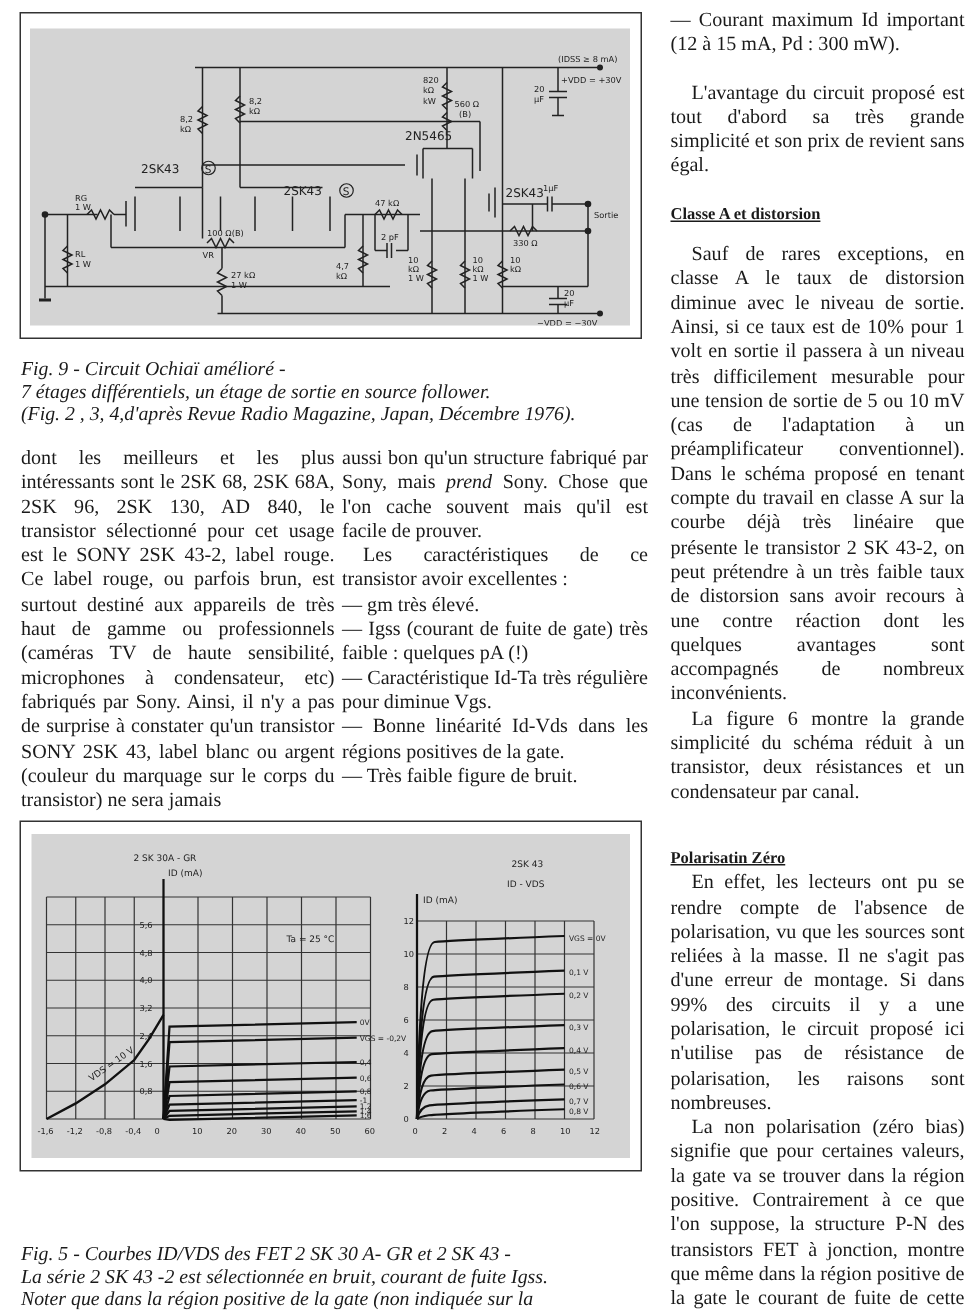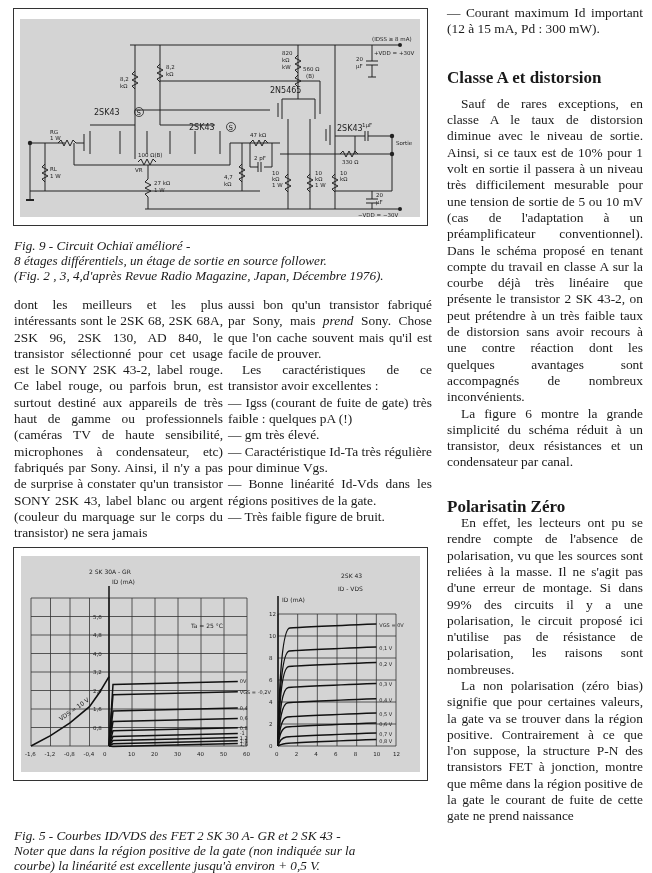--- a/index.html
+++ b/index.html
@@ -5,21 +5,21 @@
   html, body { margin:0; padding:0; background:#fff; }
   body { width:652px; height:873px; position:relative; overflow:hidden;
          font-family:"Liberation Serif", serif; color:#1a1a1a; }
   .fig-box { position:absolute; border:1.5px solid #333; background:#fff; }
   .fig-inner { position:absolute; background:#d4d4d4; }
   .cap { position:absolute; font-style:italic; font-size:13.2px; line-height:15px; }
   .col { position:absolute; font-size:13.4px; line-height:16.3px; text-align:justify; }
   .col p { margin:0; }
   .ind { text-indent:14px; }
   .sp { height:16px; }
-  .hd { font-weight:bold; font-size:17px; margin:0; }
+  .hd { font-weight:bold; font-size:11px; margin:0;text-decoration:underline; }
   svg text { font-family:"DejaVu Sans", sans-serif; fill:#222; }
 </style>
 </head>
 <body>
 
 <div class="fig-box" style="left:13px;top:8px;width:413px;height:216px;">
   <div class="fig-inner" style="left:6px;top:10px;width:400px;height:198px;">
     <svg width="400" height="198" viewBox="0 0 400 198">
       <g stroke="#222" stroke-width="1" fill="none">
 
@@ -167,41 +167,42 @@
       <circle cx="119" cy="93" r="4.5" fill="none" stroke="#222" stroke-width="0.8"></circle>
       <text x="116.5" y="96" font-size="7">S</text>
       <circle cx="211" cy="108" r="4.5" fill="none" stroke="#222" stroke-width="0.8"></circle>
       <text x="208.5" y="111" font-size="7">S</text>
     </svg>
   </div>
 </div>
 
 <div class="cap" style="left:14px;top:238px;width:420px;">
   <div>Fig. 9 - Circuit Ochiaï amélioré -</div>
-  <div>8 étages différentiels, un étage de sortie en source follower.</div>
+  <div>7 étages différentiels, un étage de sortie en source follower.</div>
   <div>(Fig. 2 , 3, 4,d'après Revue Radio Magazine, Japan, Décembre 1976).</div>
 </div>
 
 <div class="col" style="left:14px;top:297px;width:209px;">
   <p>dont les meilleurs et les plus intéressants sont le 2SK 68, 2SK 68A, 2SK 96, 2SK 130, AD 840, le transistor sélectionné pour cet usage est le SONY 2SK 43-2, label rouge. Ce label rouge, ou parfois brun, est surtout destiné aux appareils de très haut de gamme ou professionnels (caméras TV de haute sensibilité, microphones à condensateur, etc) fabriqués par Sony. Ainsi, il n'y a pas de surprise à constater qu'un transistor SONY 2SK 43, label blanc ou argent (couleur du marquage sur le corps du transistor) ne sera jamais</p>
 </div>
 
 <div class="col" style="left:228px;top:297px;width:204px;">
-  <p><span>aussi bon qu'un transistor fabriqué par Sony, mais </span><em>prend</em><span> Sony. Chose que l'on cache souvent mais qu'il est facile de prouver.</span></p>
+  <p><span>aussi bon qu'un structure fabriqué par Sony, mais </span><em>prend</em><span> Sony. Chose que l'on cache souvent mais qu'il est facile de prouver.</span></p>
   <p class="ind">Les caractéristiques de ce transistor avoir excellentes :</p>
+  <p>— gm très élevé.</p>
   <p>— Igss (courant de fuite de gate) très faible : quelques pA (!)</p>
-  <p>— gm très élevé.</p>
   <p>— Caractéristique Id-Ta très régulière pour diminue Vgs.</p>
   <p>— Bonne linéarité Id-Vds dans les régions positives de la gate.</p>
   <p>— Très faible figure de bruit.</p>
 </div>
 
 <div class="col" style="left:447px;top:5px;width:196px;">
   <p>— Courant maximum Id important (12 à 15 mA, Pd : 300 mW).</p>
   <div class="sp"></div>
+  <p class="ind">L'avantage du circuit proposé est tout d'abord sa très grande simplicité et son prix de revient sans égal.</p>
   <div class="sp"></div>
   <p class="hd">Classe A et distorsion</p>
   <div style="height:10px"></div>
   <p class="ind">Sauf de rares exceptions, en classe A le taux de distorsion diminue avec le niveau de sortie. Ainsi, si ce taux est de 10% pour 1 volt en sortie il passera à un niveau très difficilement mesurable pour une tension de sortie de 5 ou 10 mV (cas de l'adaptation à un préamplificateur conventionnel). Dans le schéma proposé en tenant compte du travail en classe A sur la courbe déjà très linéaire que présente le transistor 2 SK 43-2, on peut prétendre à un très faible taux de distorsion sans avoir recours à une contre réaction dont les quelques avantages sont accompagnés de nombreux inconvénients.</p>
   <p class="ind">La figure 6 montre la grande simplicité du schéma réduit à un transistor, deux résistances et un condensateur par canal.</p>
   <div style="height:28px"></div>
   <p class="hd">Polarisatin Zéro</p>
   <p class="ind">En effet, les lecteurs ont pu se rendre compte de l'absence de polarisation, vu que les sources sont reliées à la masse. Il ne s'agit pas d'une erreur de montage. Si dans 99% des circuits il y a une polarisation, le circuit proposé ici n'utilise pas de résistance de polarisation, les raisons sont nombreuses.</p>
   <p class="ind"><span>La non polarisation (zéro bias) signifie que pour certaines valeurs, la gate va se trouver dans la région positive. Contrairement à ce que l'on suppose, la structure P-N des transistors FET à jonction, montre que même dans la région positive de la gate le courant de fuite de cette gate ne prend naissance </span></p>
 </div>
@@ -320,15 +321,16 @@
         <path d="M257 190 Q259 181.9 265.35833333333335 180.9 T355.33333333333337 176.9" stroke="#111" stroke-width="1.5" fill="none"></path>
         <text x="358.33333333333337" y="179.9" font-size="5">0,7 V</text>
         <path d="M257 190 Q259 188.5 264.8666666666667 187.5 T355.33333333333337 183.5" stroke="#111" stroke-width="1.5" fill="none"></path>
         <text x="358.33333333333337" y="186.5" font-size="5">0,8 V</text>
       </svg>
   </div>
 </div>
 
 <div class="cap" style="left:14px;top:828px;width:425px;">
   <div>Fig. 5 - Courbes ID/VDS des FET 2 SK 30 A- GR et 2 SK 43 -</div>
+  <div>La série 2 SK 43 -2 est sélectionnée en bruit, courant de fuite Igss.</div>
   <div>Noter que dans la région positive de la gate (non indiquée sur la</div>
   <div>courbe) la linéarité est excellente jusqu'à environ + 0,5 V.</div>
 </div>
 
 </body></html>

